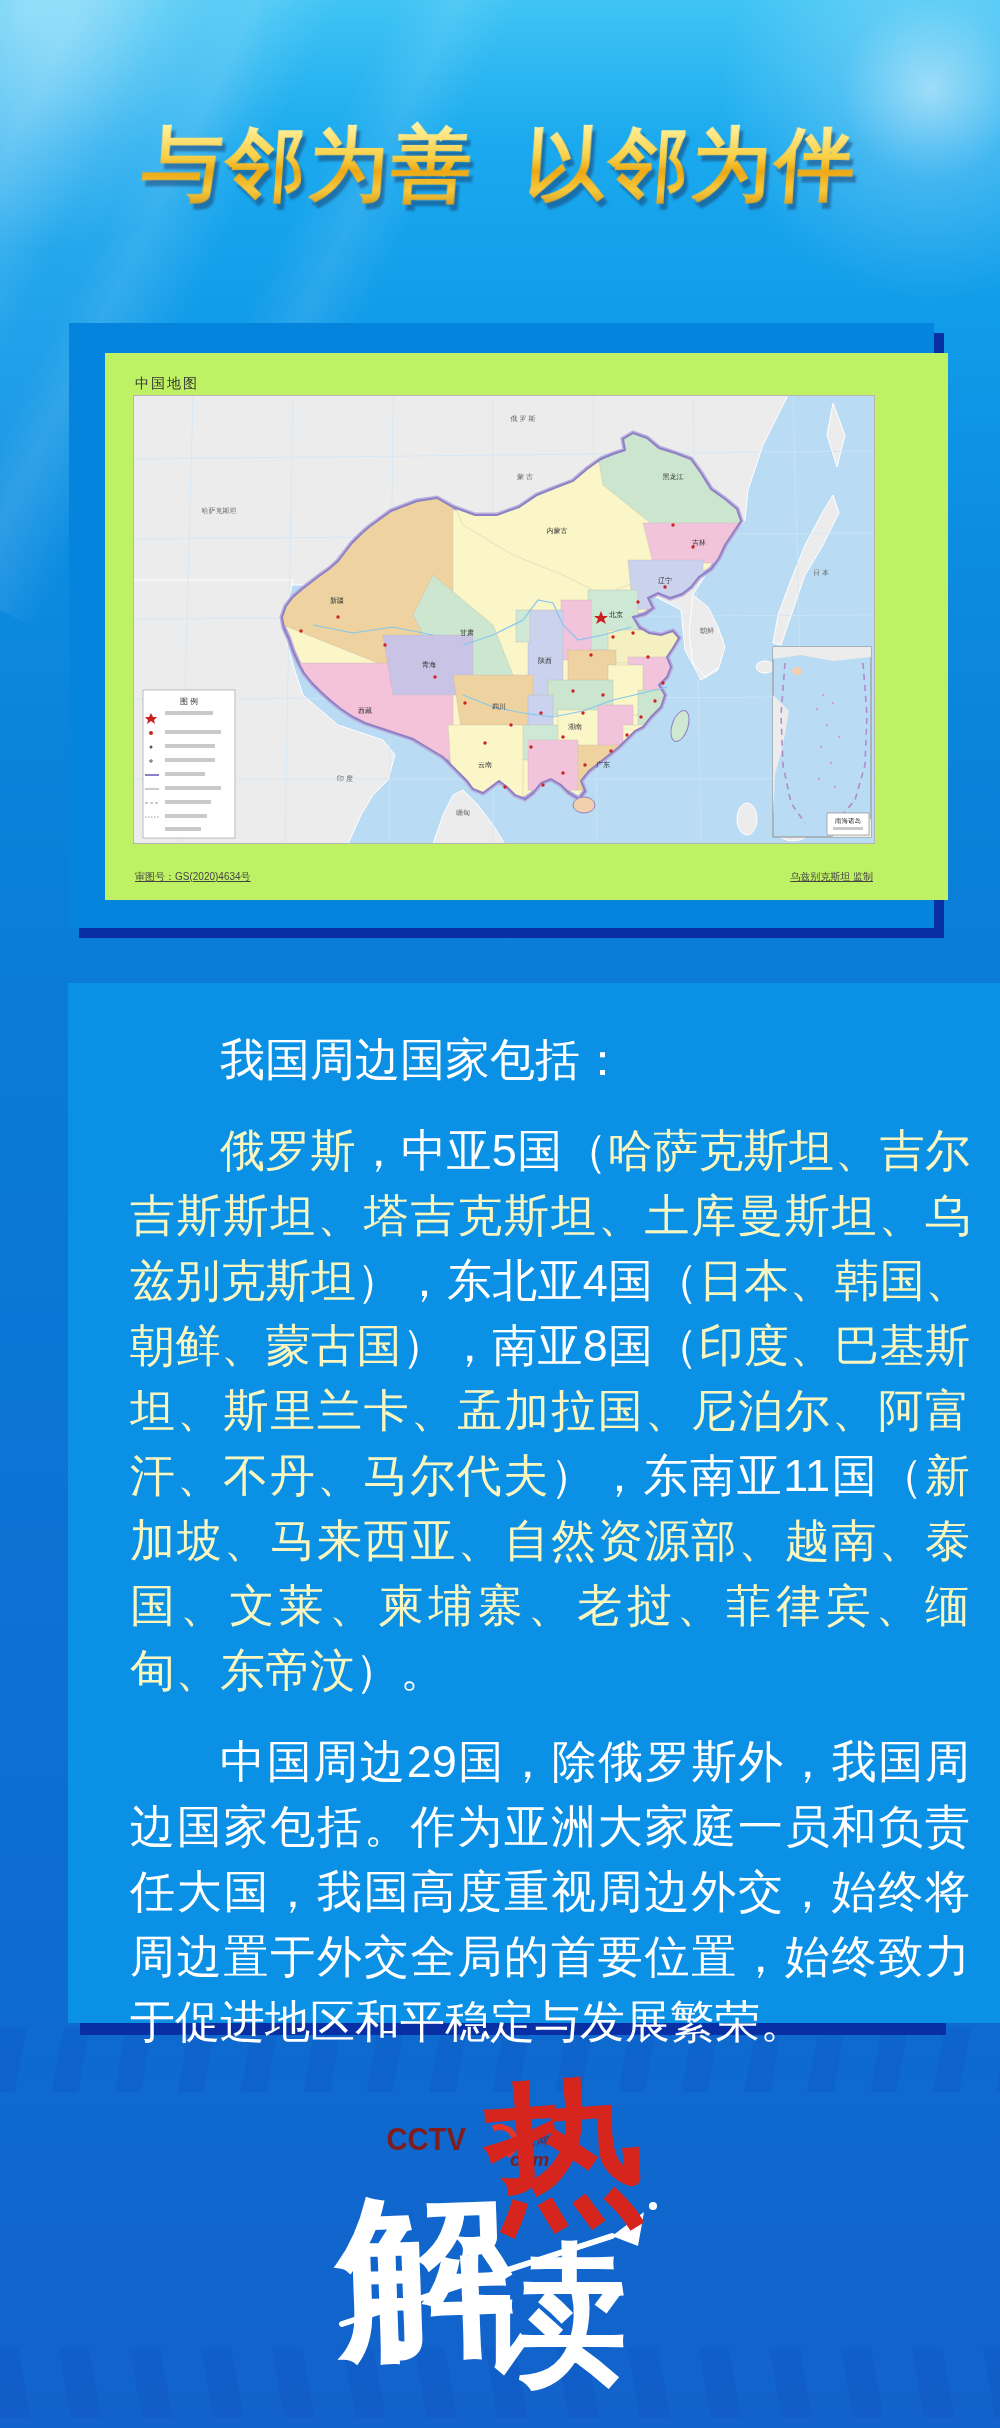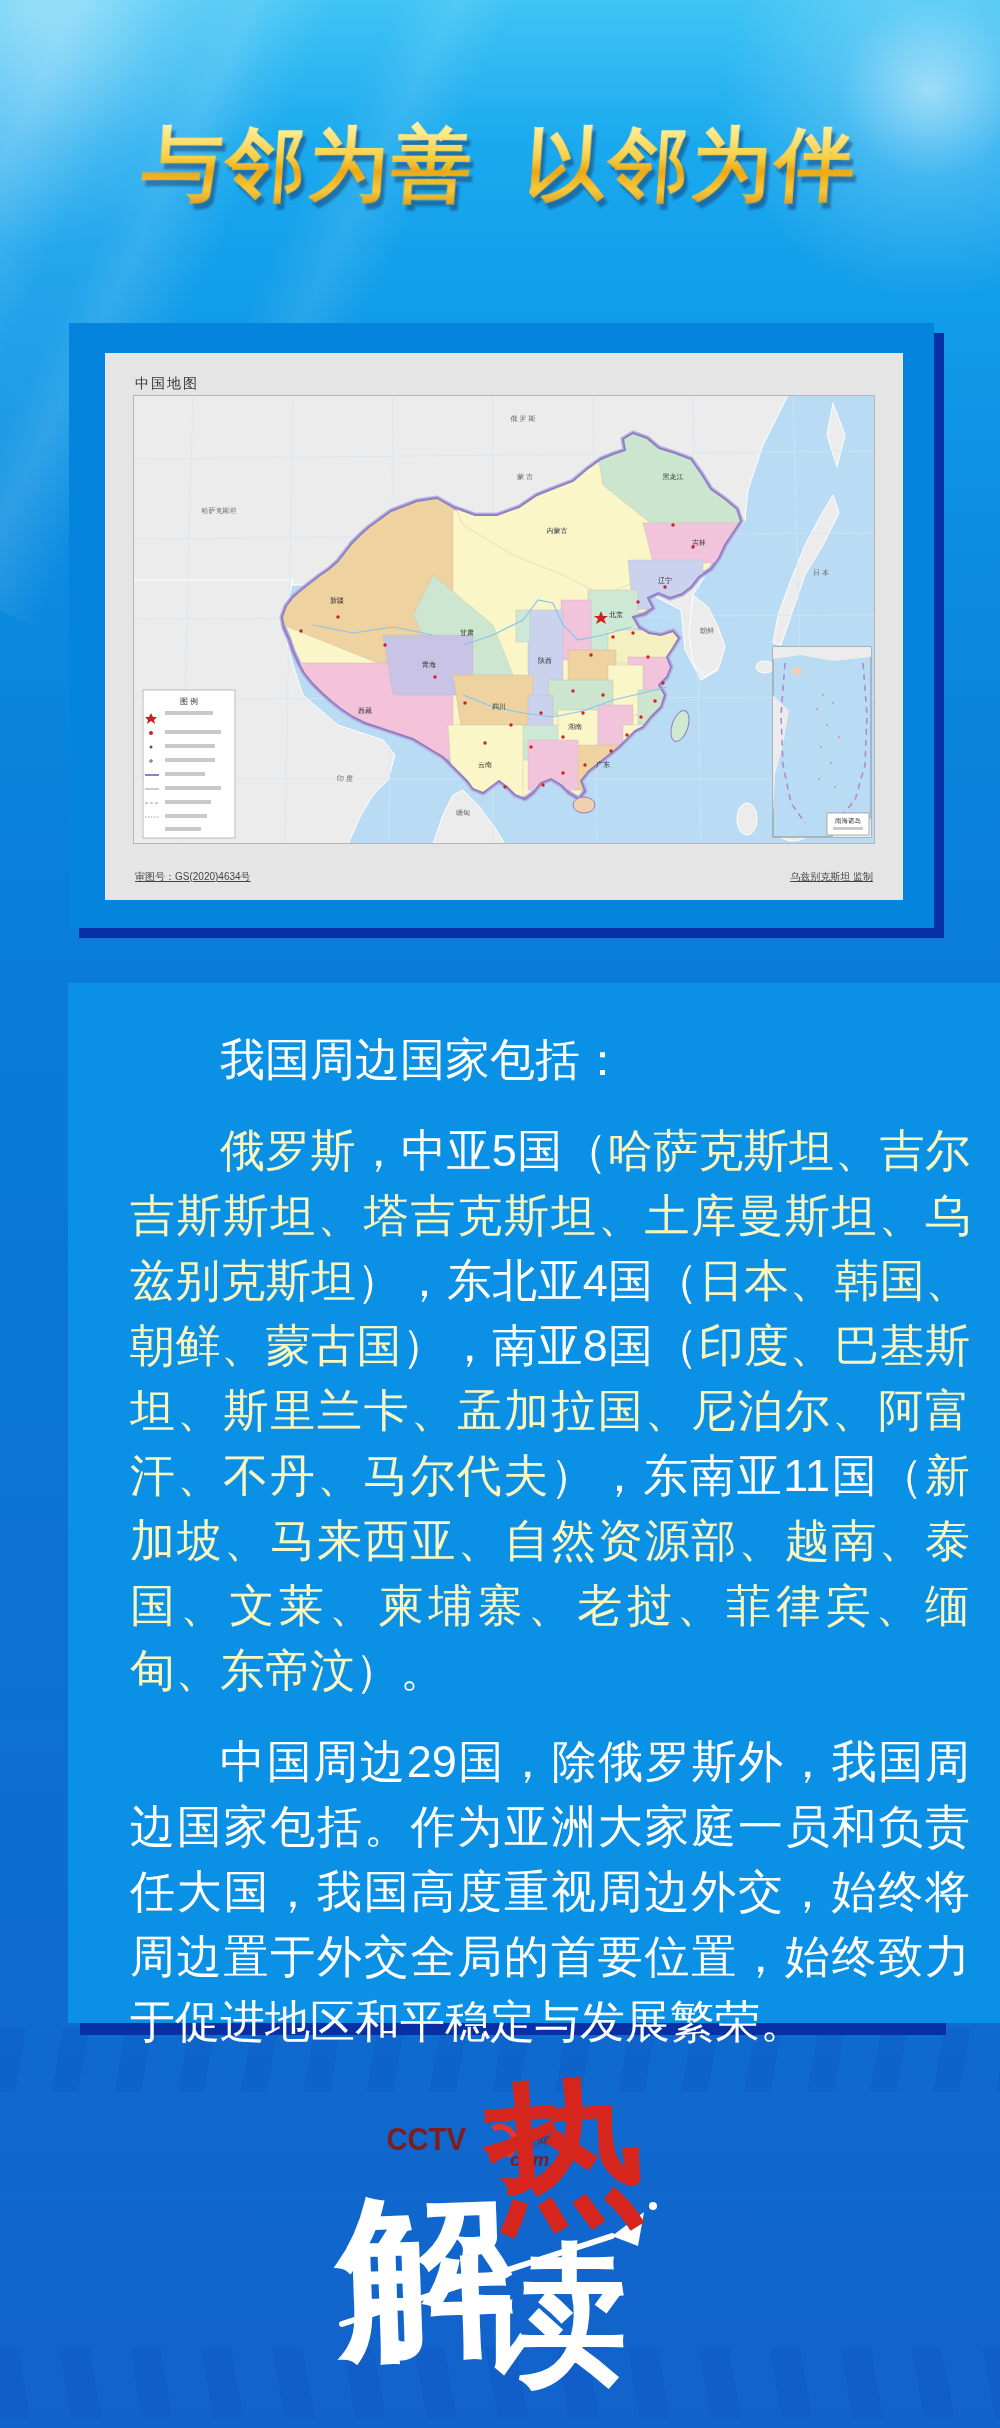--- a/index.html
+++ b/index.html
@@ -31,21 +31,21 @@
     transform:skewX(-4deg);
     background:linear-gradient(180deg,#fffbdf 0%,#ffec92 16%,#f8cf45 42%,#eda814 55%,#f7c83c 72%,#c8850c 96%);
     -webkit-background-clip:text;background-clip:text;color:transparent;
     filter:drop-shadow(4px 6px 1px rgba(25,45,90,.45));
     white-space:nowrap;
   }
 
   
   .map-shadow{position:absolute;left:79px;top:333px;width:865px;height:605px;background:#092fa5;}
   .map-panel{position:absolute;left:69px;top:323px;width:865px;height:605px;background:#0584de;}
-  .map-white{position:absolute;left:36px;top:30px;width:798px;height:547px;background:#e5e5e5;}
+  .map-white{position:absolute;left:36px;top:30px;width:798px;height:547px;background:#bef264;padding-left:45px;}
   .map-title{position:absolute;left:30px;top:22px;font-size:14px;color:#333;letter-spacing:2px;}
   .map-box{position:absolute;left:28px;top:42px;width:742px;height:449px;}
   .map-foot{position:absolute;left:30px;bottom:16px;width:738px;font-size:10px;color:#444;display:flex;justify-content:space-between;text-decoration:underline;}
 
   
   .text-shadow{position:absolute;left:80px;top:995px;width:866px;height:1040px;background:#092fa5;}
   .text-panel{
     position:absolute;left:68px;top:983px;width:964px;height:1040px;background:#0a90e4;
     box-sizing:border-box;padding:44px 62px 36px 62px;
     color:#ffffff;font-size:45px;line-height:65px;text-align:justify;

